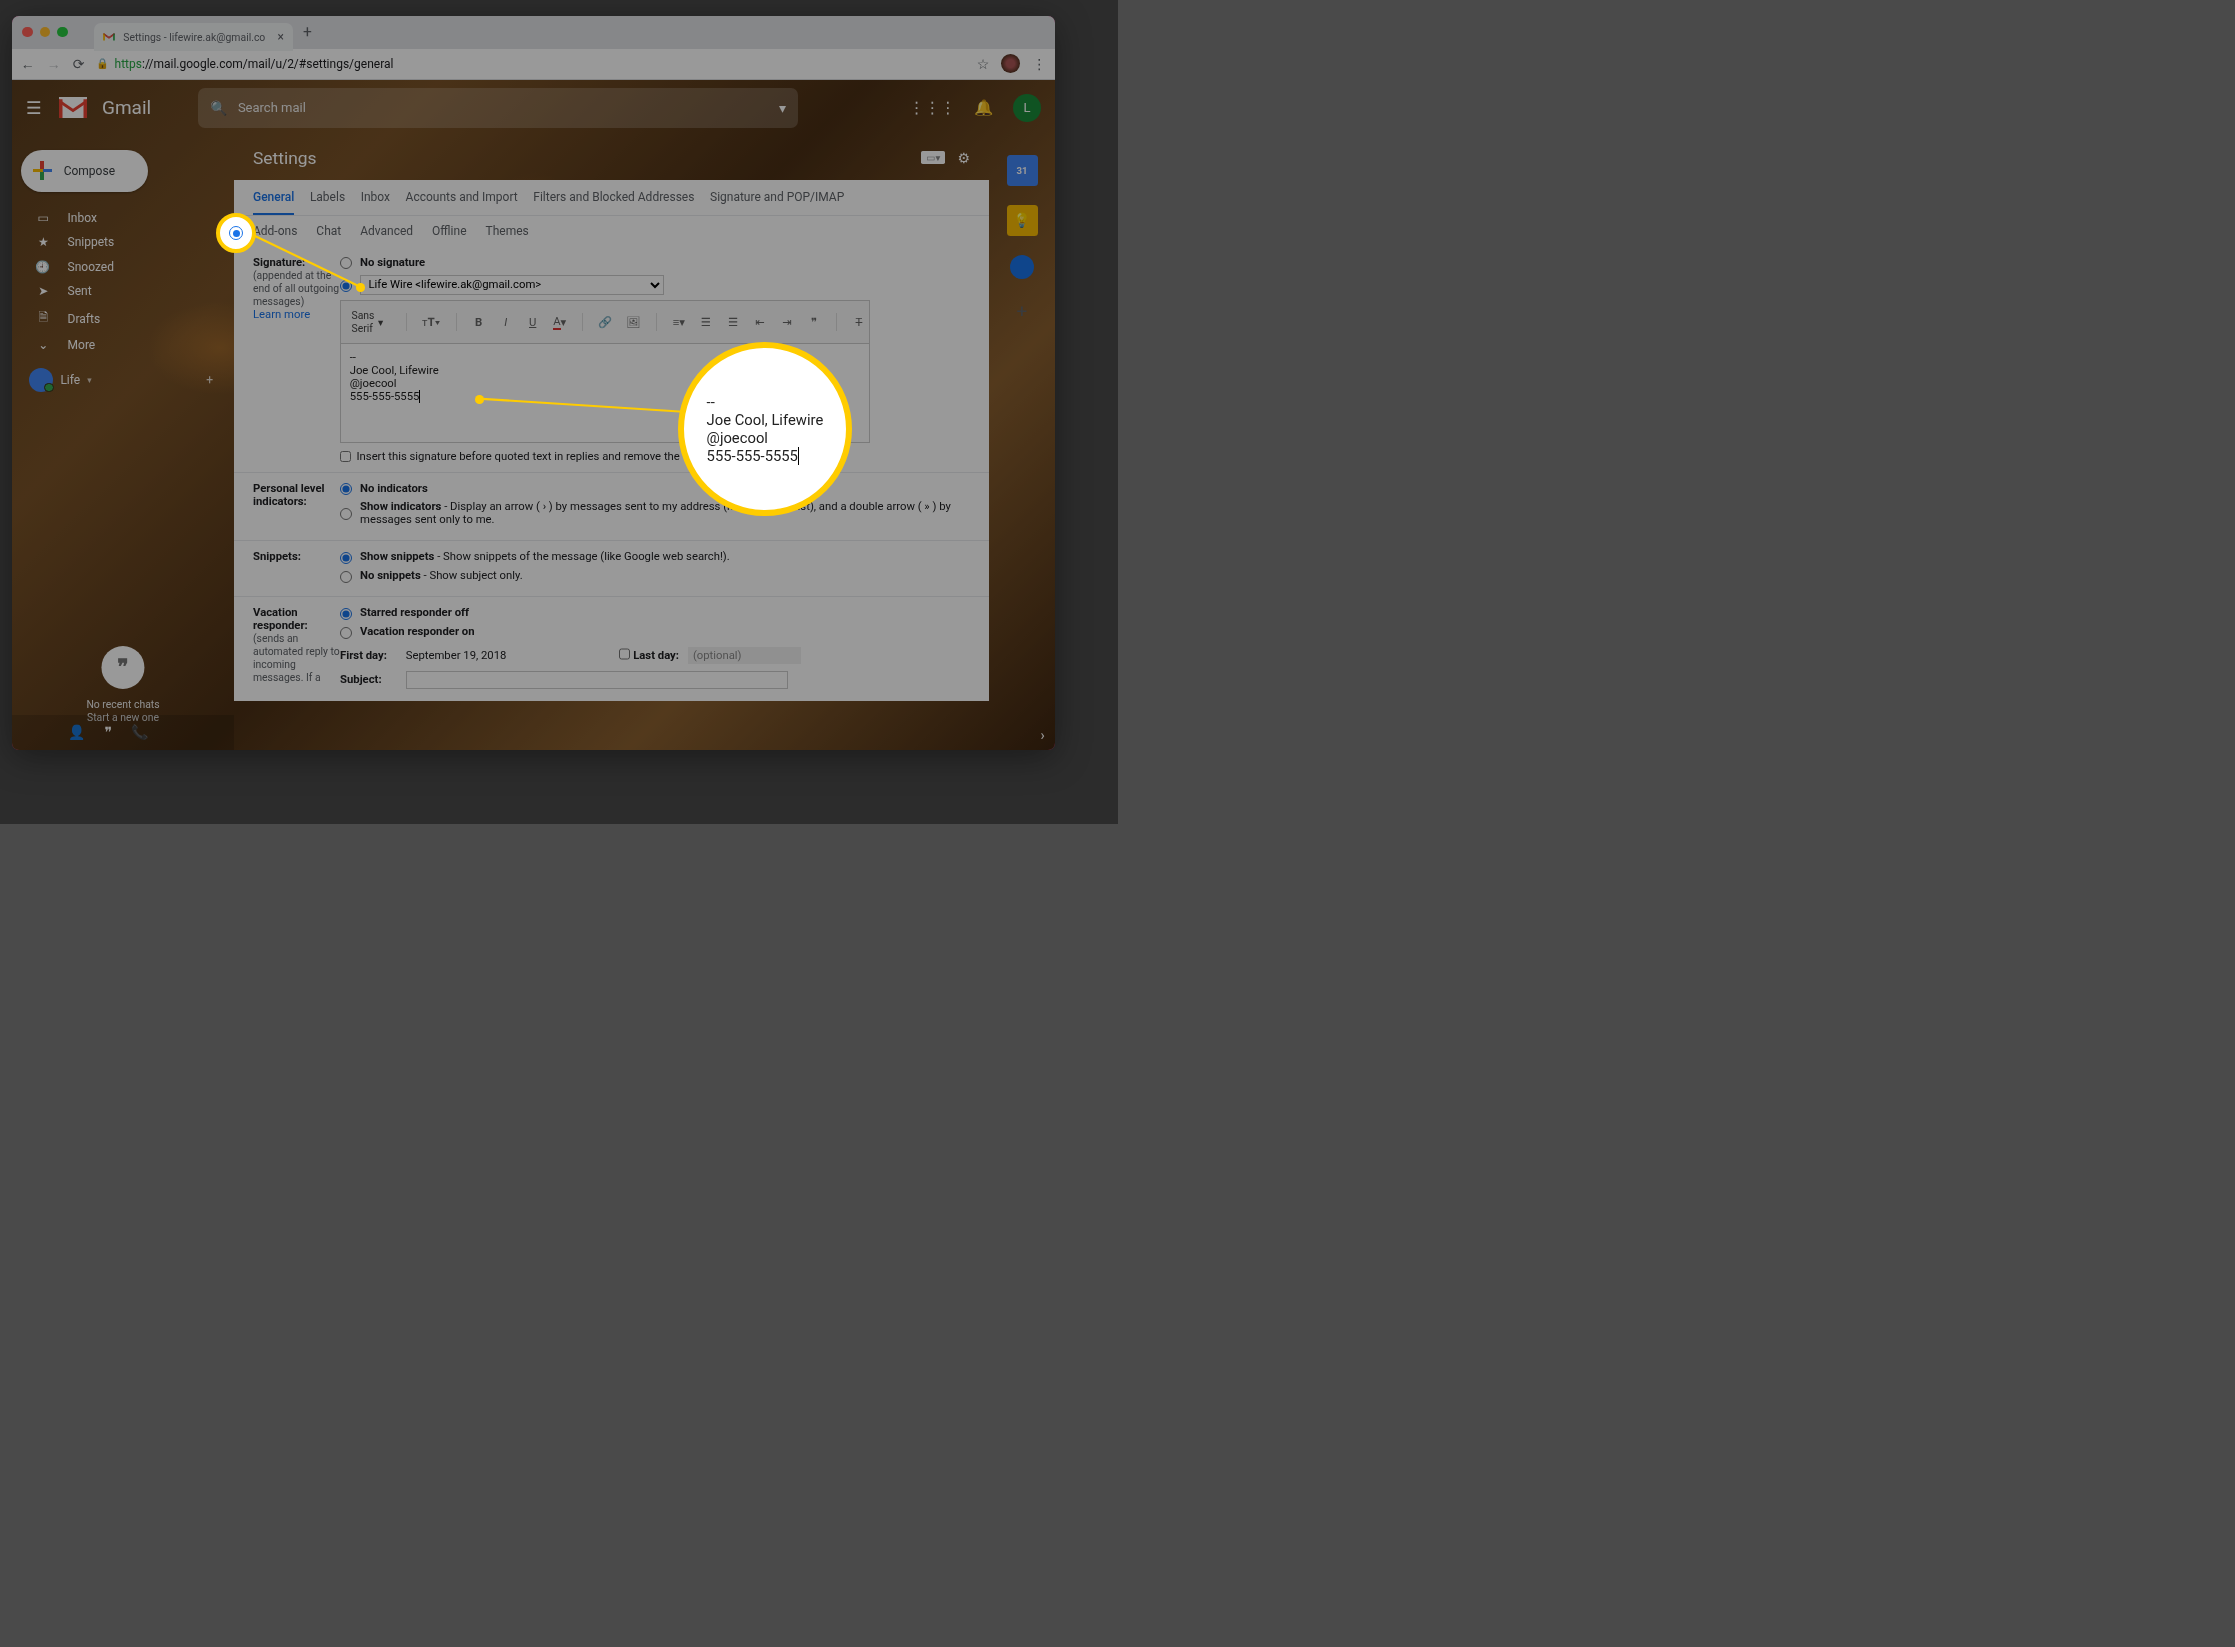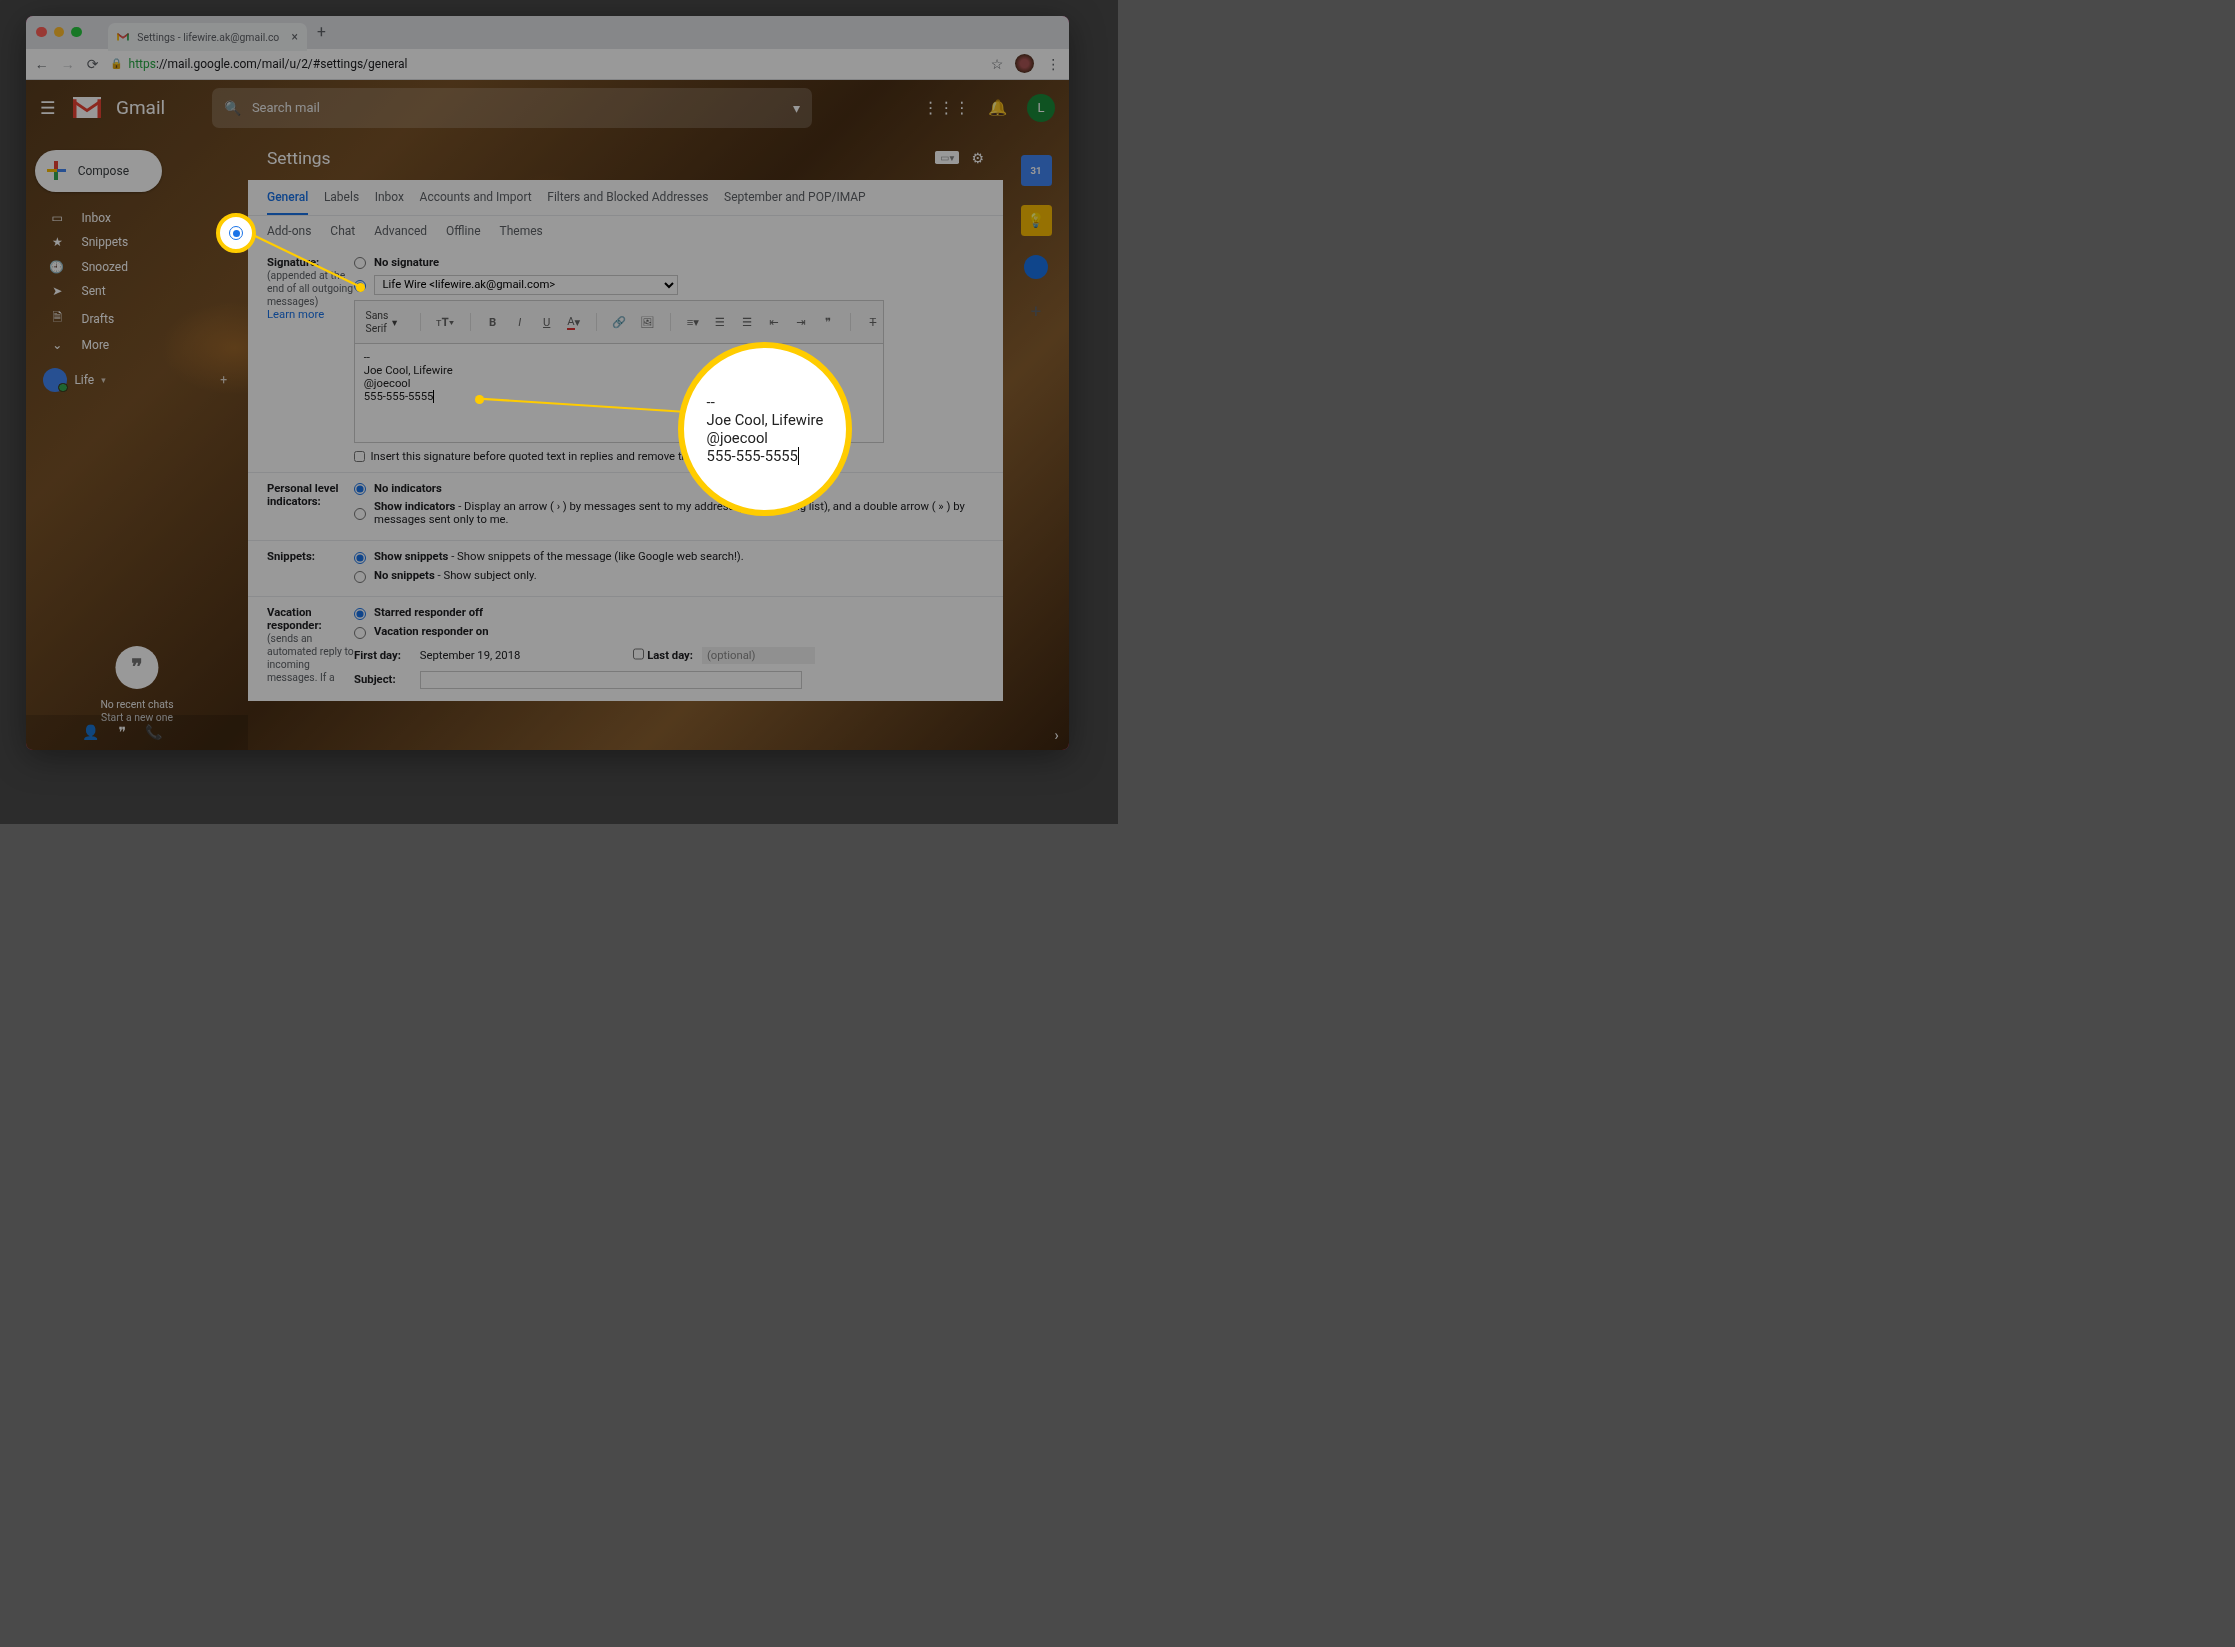--- a/index.html
+++ b/index.html
@@ -1,19 +1,19 @@
 <!DOCTYPE html>
 <html style="font-size:14px"><head>
 <meta charset="utf-8">
 <style>
 * { margin: 0; padding: 0; box-sizing: border-box; font-family: -apple-system, BlinkMacSystemFont, "Segoe UI", Roboto, Arial, sans-serif; }
 body { background: #4a4a4a; width: 1118px; height: 824px; position: relative; overflow: hidden; }
 .overlay-dim { position: absolute; inset: 0; background: rgba(0,0,0,0.4); z-index: 50; pointer-events: none; }
 
-.browser { position: absolute; left: 26px; top: 15.6px; width: 1043px; height: 734px; background: #ec4899; border-radius: 7px; overflow: hidden; box-shadow: 0 7px 35px rgba(0,0,0,0.4); }
+.browser { position: absolute; left: 12px; top: 15.6px; width: 1043px; height: 734px; background: #ec4899; border-radius: 7px; overflow: hidden; box-shadow: 0 7px 35px rgba(0,0,0,0.4); }
 
 
 .titlebar { height: 33px; background: #dfe1e5; display: flex; align-items: center; padding: 0 10.4px; }
 .traffic { display: flex; gap: 7px; }
 .dot { width: 10.4px; height: 10.4px; border-radius: 50%; }
 .dot.red { background:#ff5f57;} .dot.yellow{background:#ffbd2e;} .dot.green{background:#28c940;}
 .tab { margin-left: 26px; height: 28px; background: #f1f3f4; border-top-left-radius:7px; border-top-right-radius:7px; padding:0 8.7px; display:flex; align-items:center; gap:7px; font-size:10.4px; color:#5f6368; position:relative; top:5.2px; }
 .tab .gm { width:14px; height:14px; }
 .tab .x { margin-left:5.2px; font-size:12px;}
 .newtab { margin-left:10.4px; font-size:15.6px; color:#5f6368;}
@@ -242,21 +242,21 @@
             <span>⚙</span>
           </div>
         </div>
         <div class="panel">
           <div class="tabs-row">
             <span class="t active">General</span>
             <span class="t">Labels</span>
             <span class="t">Inbox</span>
             <span class="t">Accounts and Import</span>
             <span class="t">Filters and Blocked Addresses</span>
-            <span class="t">September and POP/IMAP</span>
+            <span class="t">Signature and POP/IMAP</span>
           </div>
           <div class="tabs-row2">
             <span class="t">Add-ons</span>
             <span class="t">Chat</span>
             <span class="t">Advanced</span>
             <span class="t">Offline</span>
             <span class="t">Themes</span>
           </div>
 
           <div class="section">

